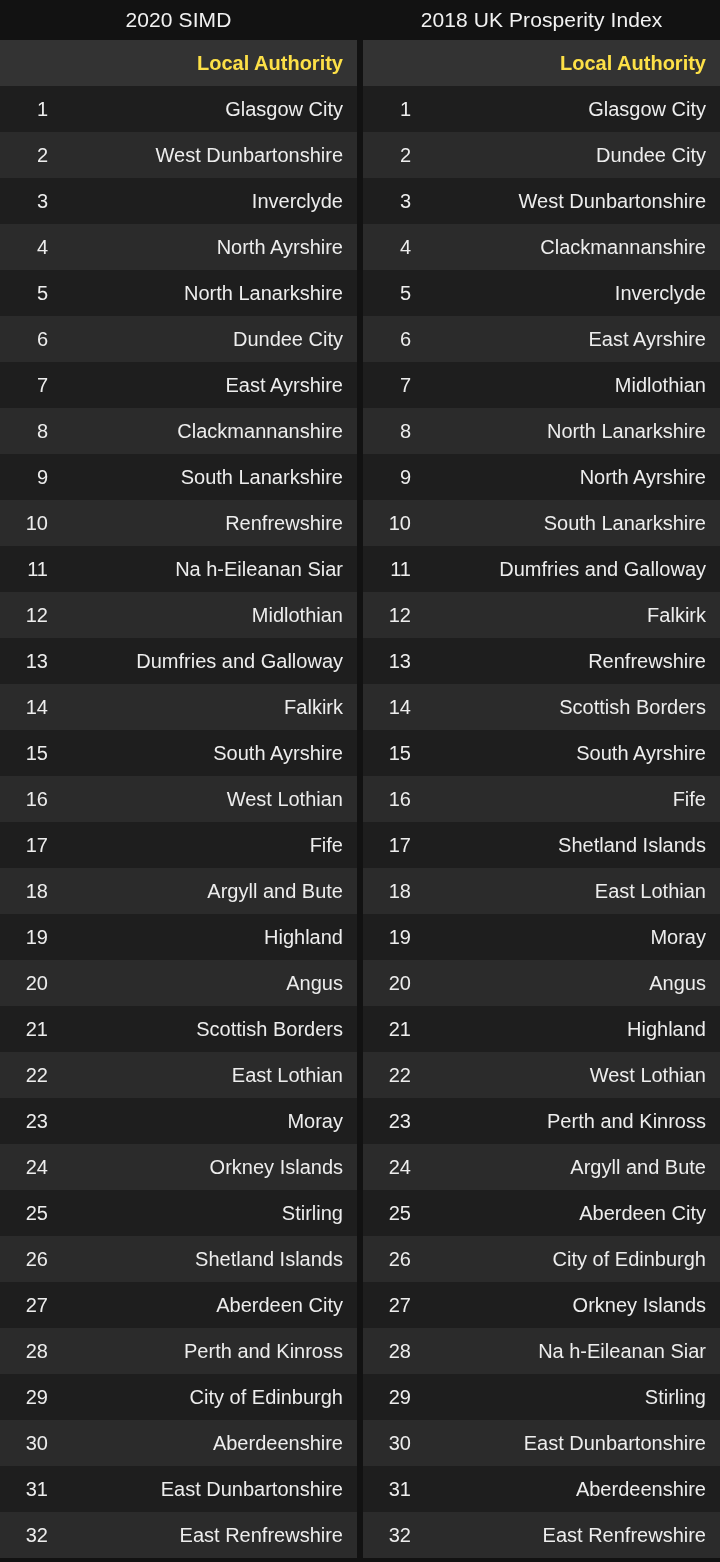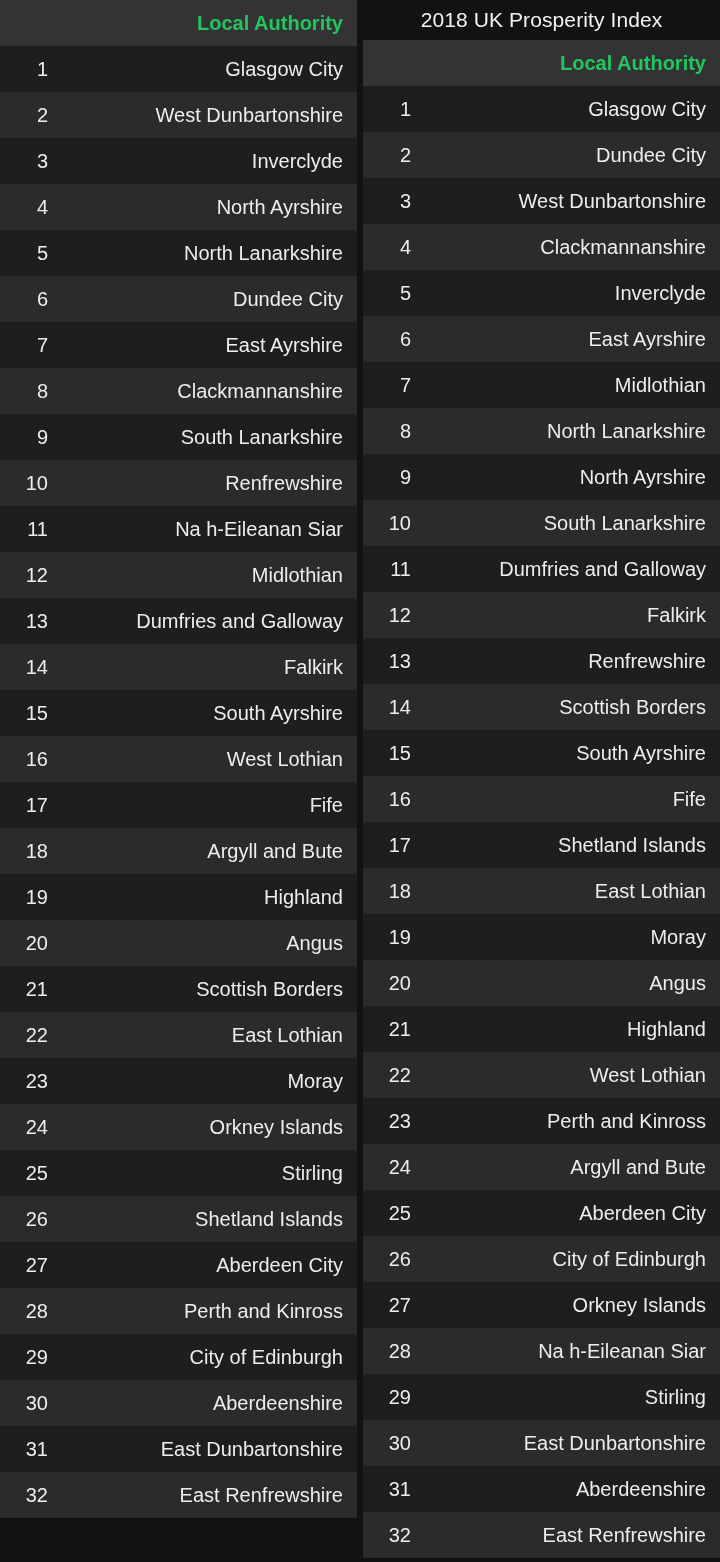--- a/index.html
+++ b/index.html
@@ -60,21 +60,21 @@
     width: 62px;
     flex: 0 0 62px;
     box-sizing: border-box;
   }
   .col-header .th-name {
     flex: 1 1 auto;
     min-width: 0;
     text-align: right;
     padding-right: 14px;
     box-sizing: border-box;
-    color: #22c55e;
+    color: #fde047;
     font-size: 20px;
     font-weight: 700;
     white-space: nowrap;
     overflow: hidden;
   }
 
   
   .tbody {
     display: flex;
     flex-direction: column;
@@ -115,20 +115,21 @@
     white-space: nowrap;
     overflow: hidden;
   }
 </style>
 </head>
 <body>
 
 <div id="tables-wrap">
 
   <div class="rank-table">
+    <div class="table-title">2020 SIMD</div>
     <div class="col-header">
       <div class="th-rank"></div>
       <div class="th-name">Local Authority</div>
     </div>
     <div class="tbody">
         <div class="trow">
           <div class="td-rank">1</div>
           <div class="td-name">Glasgow City</div>
         </div>
         <div class="trow alt">

